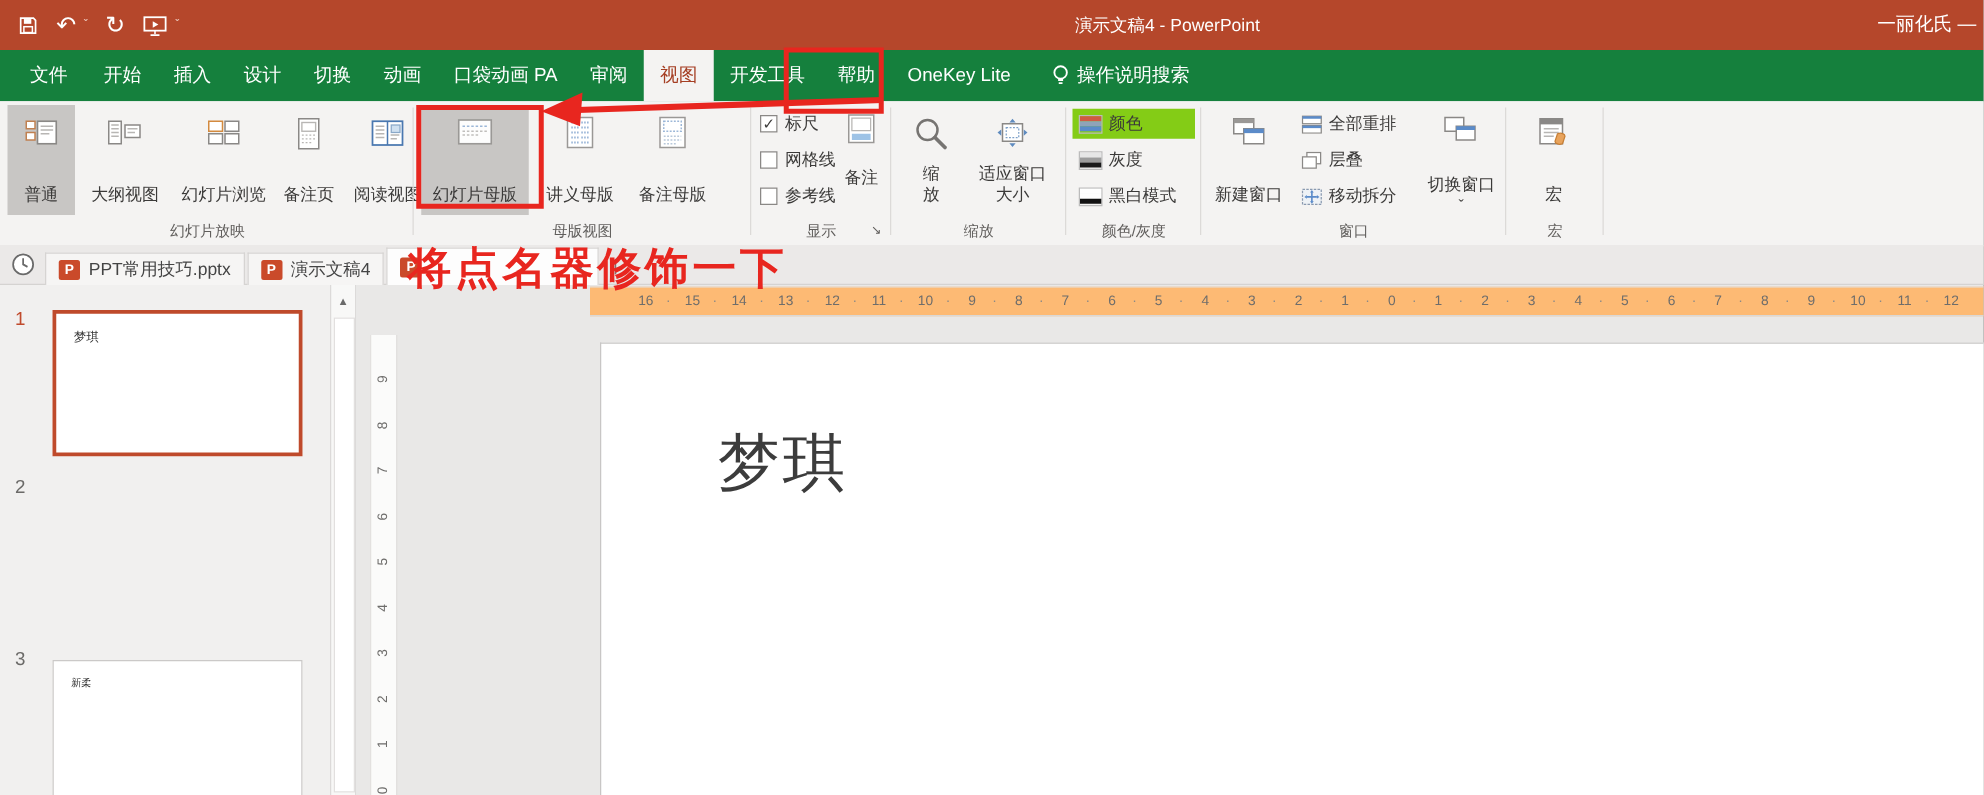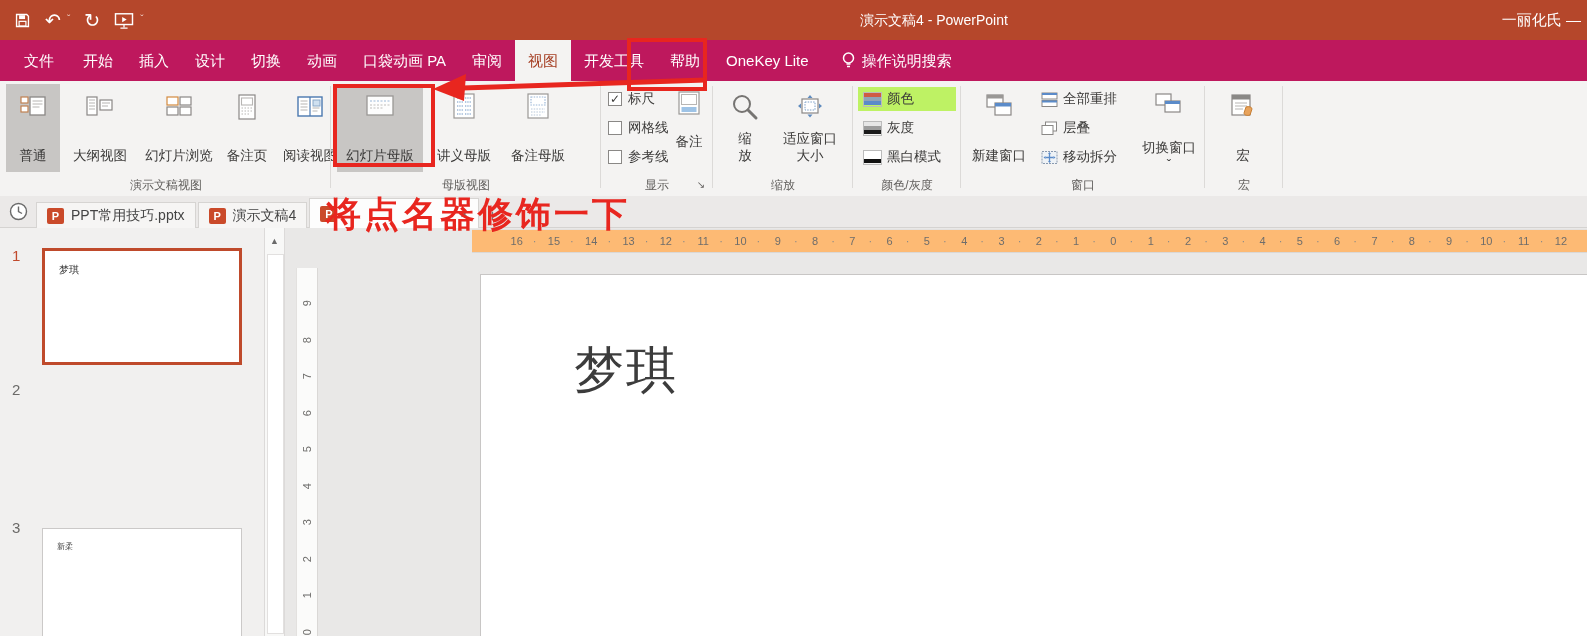--- a/index.html
+++ b/index.html
@@ -7,38 +7,38 @@
        font-family:"Liberation Sans","DejaVu Sans",sans-serif;background:#e9e8e7;
        -webkit-font-smoothing:antialiased;}
   
   #titlebar{position:absolute;left:0;top:0;width:100%;height:40px;background:#b5472b;color:#fff;}
   #qat{position:absolute;left:14px;top:0;height:40px;display:flex;align-items:center;gap:14px;}
   .qbtn{display:flex;align-items:center;justify-content:center;color:#fff;font-size:19px;line-height:1;cursor:pointer;}
   .qchev{font-size:10px;color:#f4d9d0;margin-left:-8px;}
   #win-title{position:absolute;left:860px;top:0;height:40px;line-height:40px;font-size:14px;color:#fff;}
   #account{position:absolute;right:6px;top:0;height:40px;line-height:40px;font-size:15px;color:#fff;white-space:nowrap;}
   
-  #tabrow{position:absolute;left:0;top:40px;width:100%;height:41px;background:#be185d;display:flex;align-items:stretch;}
+  #tabrow{position:absolute;left:0;top:40px;width:100%;height:41px;background:#15803d;display:flex;align-items:stretch;}
   .rtab{color:#fff;font-size:15px;line-height:41px;padding:0 13px;white-space:nowrap;cursor:pointer;display:flex;align-items:center;gap:6px;}
   .rtab:first-child{margin-left:8px;padding:0 16px;}
   .rtab.active{background:#f4f3f2;color:#a53e23;}
   .rtab.spaced{margin-left:6px;}
   
   #ribbon{position:absolute;left:0;top:81px;width:100%;height:115px;background:#f4f3f2;border-bottom:1px solid #d0cecd;}
   .rgroup{position:absolute;top:0;height:100%;}
   .glabel{position:absolute;bottom:2px;left:0;width:100%;text-align:center;font-size:12px;color:#605e5c;white-space:nowrap;}
   .gdiv{position:absolute;top:5px;height:102px;width:1px;background:#dcdad8;}
   .bigbtn{position:absolute;top:3px;height:88px;display:flex;flex-direction:column;align-items:center;justify-content:flex-start;
           padding-top:7px;box-sizing:border-box;border:1px solid transparent;cursor:pointer;}
   .bigbtn .lbl{font-size:13.5px;color:#3b3a39;margin-top:auto;margin-bottom:6px;text-align:center;line-height:1.25;white-space:nowrap;}
   .bigbtn .lbl.wrap{white-space:normal;}
   .bigbtn.sel{background:#c8c6c4;}
   .chev{font-size:13px;color:#3b3a39;line-height:4px;margin-bottom:4px;}
   .smallbtn{position:absolute;display:flex;align-items:center;gap:5px;font-size:13.5px;color:#3b3a39;cursor:pointer;white-space:nowrap;height:24px;padding:0 5px;}
-  .smallbtn.sel{background:#bef264;}
+  .smallbtn.sel{background:#84cc16;}
   .cbrow{position:absolute;display:flex;align-items:center;gap:6px;font-size:13.5px;color:#3b3a39;cursor:pointer;}
   .cbx{width:14px;height:14px;background:#fff;border:1px solid #8a8886;box-sizing:border-box;font-size:12px;line-height:12px;text-align:center;color:#3b3a39;}
   .dlauncher{position:absolute;right:3px;bottom:3px;width:14px;height:14px;font-size:10px;line-height:14px;text-align:center;color:#605e5c;border:1px solid transparent;cursor:pointer;}
   .stripeic{width:19px;height:15px;display:flex;flex-direction:column;border:1px solid #bbb;box-sizing:border-box;}
   .stripeic i{flex:1;}
   
   #doctabbar{position:absolute;left:0;top:196px;width:100%;height:32px;background:#ebe9e8;border-bottom:1px solid #d5d3d1;box-sizing:border-box;}
   #histico{position:absolute;left:8px;top:5px;cursor:pointer;}
   #dtabs{position:absolute;left:36px;top:2px;height:30px;display:flex;align-items:flex-end;}
   .dtab{height:26px;display:flex;align-items:center;gap:7px;padding:0 10px;background:#f6f5f4;border:1px solid #d6d4d2;border-bottom:none;
@@ -202,21 +202,21 @@
         <span>
             <svg width="30" height="30" viewBox="0 0 30 30">
               <rect x="3" y="5" width="24" height="19" fill="#fff" stroke="#4a78b0" stroke-width="1.4"></rect>
               <path d="M15 5v19" stroke="#4a78b0" stroke-width="1.2"></path>
               <path d="M5.5 9h7M5.5 12h7M5.5 15h7M5.5 18h7M17.5 16h7M17.5 19h5" stroke="#b8b6b4" stroke-width="1.1"></path>
               <rect x="18" y="8" width="7" height="6" fill="#cfe0f0" stroke="#8aa8c8" stroke-width="1"></rect>
             </svg>
           </span>
         <span class="lbl">阅读视图</span>
       </div>
-      <div class="glabel">演示文稿视图</div>
+      <div class="glabel">幻灯片放映</div>
     </div>
     <div class="gdiv" style="left:330px;"></div>
 
     <div class="rgroup" style="left:332px;width:268px;">
       <div class="bigbtn sel" style="left:5px;width:86px;">
         <span>
             <svg width="34" height="28" viewBox="0 0 34 28">
               <rect x="4" y="4" width="26" height="19" fill="#fdfdfd" stroke="#9a9896" stroke-width="1.3"></rect>
               <path d="M7 9h20" stroke="#9cb7d8" stroke-width="1.2" stroke-dasharray="2 1.5"></path>
               <path d="M7 13h20M7 16h14" stroke="#c0bebc" stroke-width="1.1" stroke-dasharray="2 1.5"></path>

